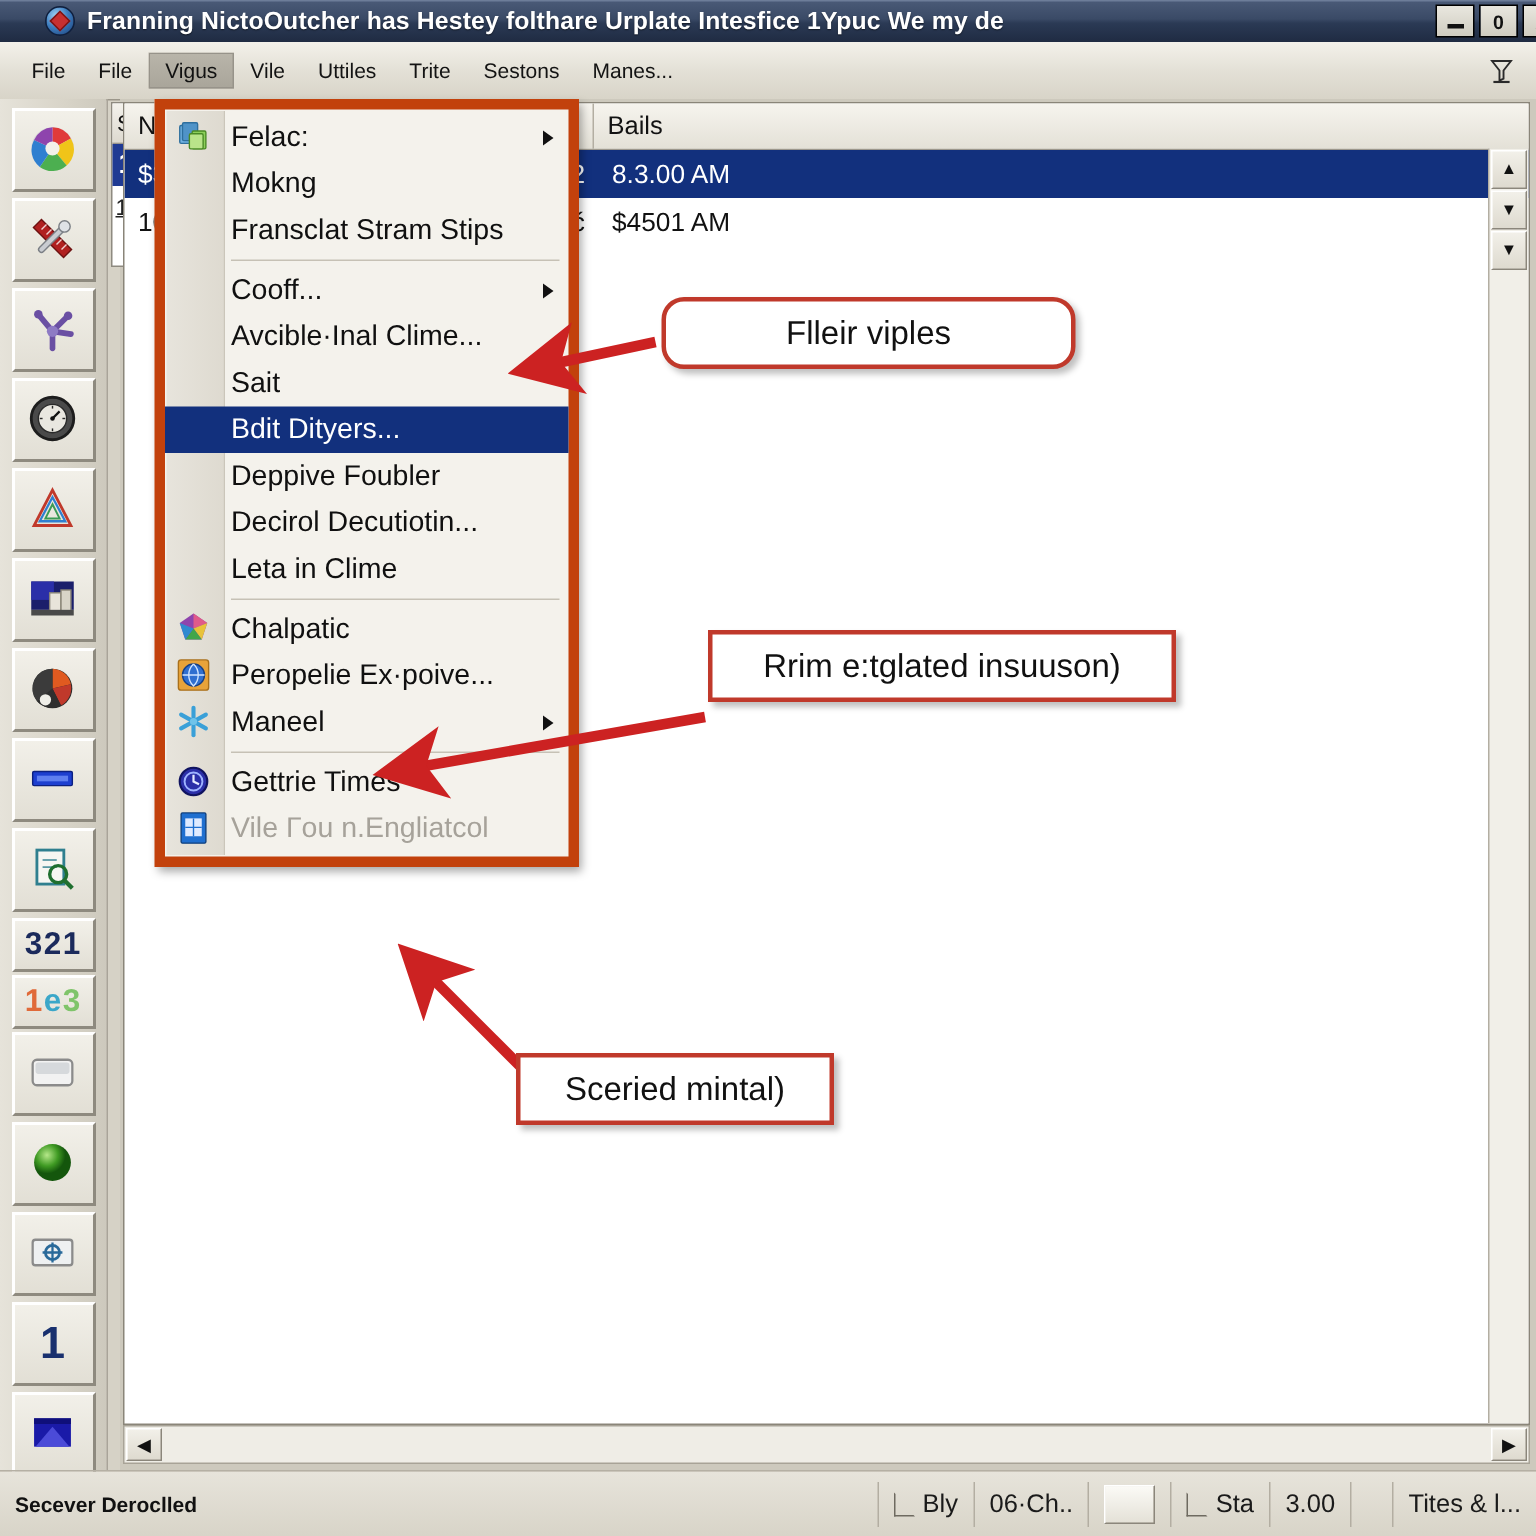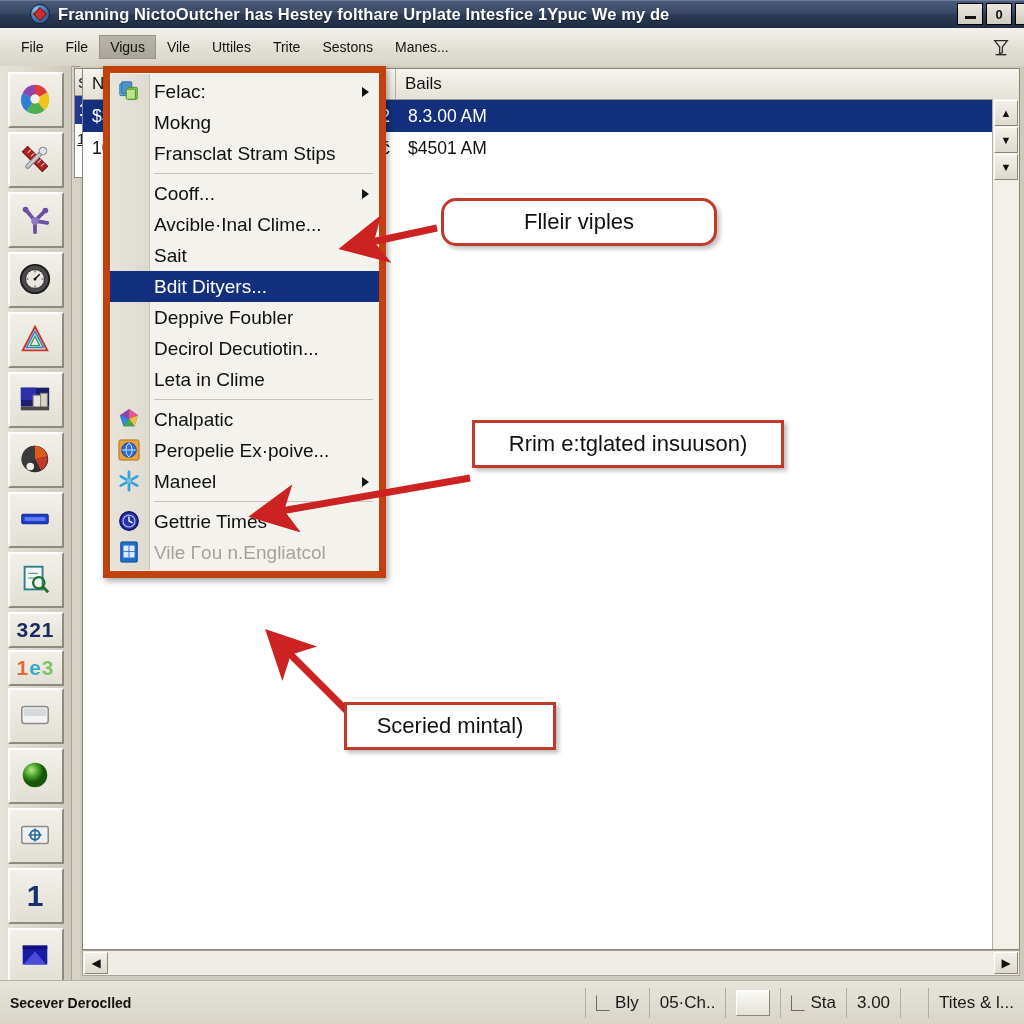--- a/index.html
+++ b/index.html
@@ -560,21 +560,21 @@
   <div class="callout" style="left:344px;top:702px;width:212px;height:48px;">Sceried mintal)</div>
 
   <div class="statusbar">
     <div class="sb-main">Secever Deroclled</div>
     <div id="sb-cells" style="display:flex;align-items:center;">
         <div class="sb-cell">
           <span class="mini"></span>
           <span>Bly</span>
         </div>
         <div class="sb-cell">
-          <span>05·Ch..</span>
+          <span>06·Ch..</span>
         </div>
         <div class="sb-cell">
           <div class="sb-box"></div>
         </div>
         <div class="sb-cell">
           <span class="mini"></span>
           <span>Sta</span>
         </div>
         <div class="sb-cell">
           <span>3.00</span>

